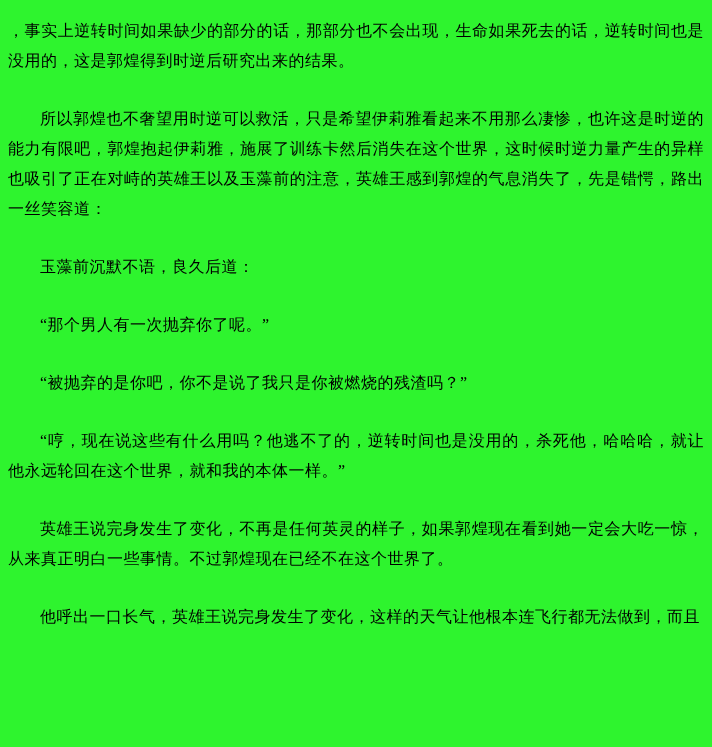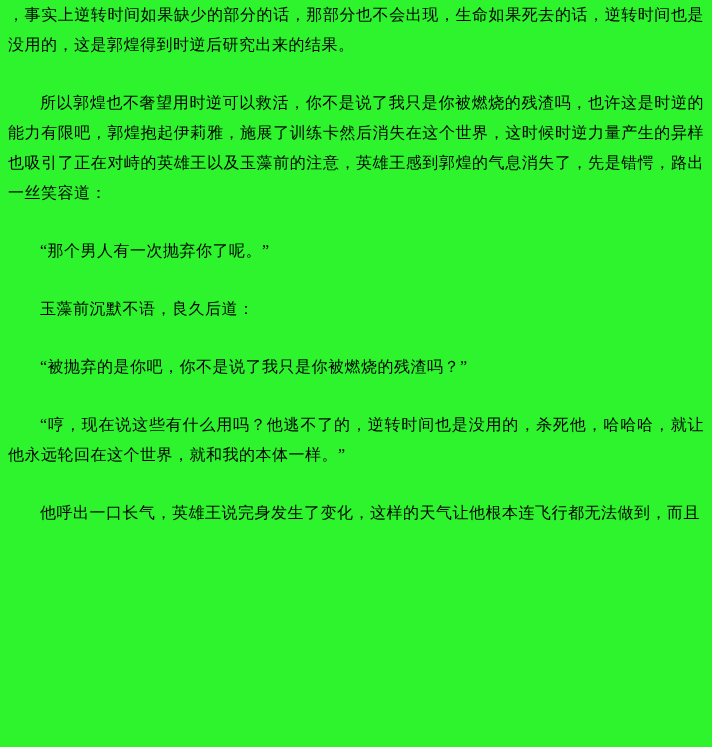--- a/index.html
+++ b/index.html
@@ -9,21 +9,21 @@
   body {
     background: #2ef42e;
     width: 712px;
     height: 747px;
     overflow: hidden;
   }
   .reader-page {
     box-sizing: border-box;
     width: 712px;
     height: 747px;
-    padding: 0 8px;
+    padding: 16px 8px;
     font-family: "Liberation Serif", "DejaVu Serif", serif;
     font-size: 16px;
     line-height: 30px;
     color: #000000;
     overflow: hidden;
     letter-spacing: 0.5px;
     text-align: justify;
   }
   .para {
     margin: 0 0 28px 0;
@@ -32,20 +32,21 @@
   .para.indent {
     text-indent: 2em;
   }
 </style>
 </head>
 <body style="background: rgb(46, 244, 46);">
 
 <div class="reader-page" style="color: rgb(0, 0, 0);">
   <div>
       <p class="para">，事实上逆转时间如果缺少的部分的话，那部分也不会出现，生命如果死去的话，逆转时间也是没用的，这是郭煌得到时逆后研究出来的结果。</p>
-      <p class="para indent">所以郭煌也不奢望用时逆可以救活，你不是说了我只是你被燃烧的残渣吗，也许这是时逆的能力有限吧，郭煌抱起伊莉雅，施展了训练卡然后消失在这个世界，这时候时逆力量产生的异样也吸引了正在对峙的英雄王以及玉藻前的注意，英雄王感到郭煌的气息消失了，先是错愕，路出一丝笑容道：</p>
+      <p class="para indent">所以郭煌也不奢望用时逆可以救活，只是希望伊莉雅看起来不用那么凄惨，也许这是时逆的能力有限吧，郭煌抱起伊莉雅，施展了训练卡然后消失在这个世界，这时候时逆力量产生的异样也吸引了正在对峙的英雄王以及玉藻前的注意，英雄王感到郭煌的气息消失了，先是错愕，路出一丝笑容道：</p>
+      <p class="para indent">玉藻前沉默不语，良久后道：</p>
       <p class="para indent">“那个男人有一次抛弃你了呢。”</p>
-      <p class="para indent">玉藻前沉默不语，良久后道：</p>
       <p class="para indent">“被抛弃的是你吧，你不是说了我只是你被燃烧的残渣吗？”</p>
       <p class="para indent">“哼，现在说这些有什么用吗？他逃不了的，逆转时间也是没用的，杀死他，哈哈哈，就让他永远轮回在这个世界，就和我的本体一样。”</p>
+      <p class="para indent">英雄王说完身发生了变化，不再是任何英灵的样子，如果郭煌现在看到她一定会大吃一惊，从来真正明白一些事情。不过郭煌现在已经不在这个世界了。</p>
       <p class="para indent">他呼出一口长气，英雄王说完身发生了变化，这样的天气让他根本连飞行都无法做到，而且</p>
     </div>
 </div>
 
 </body></html>

